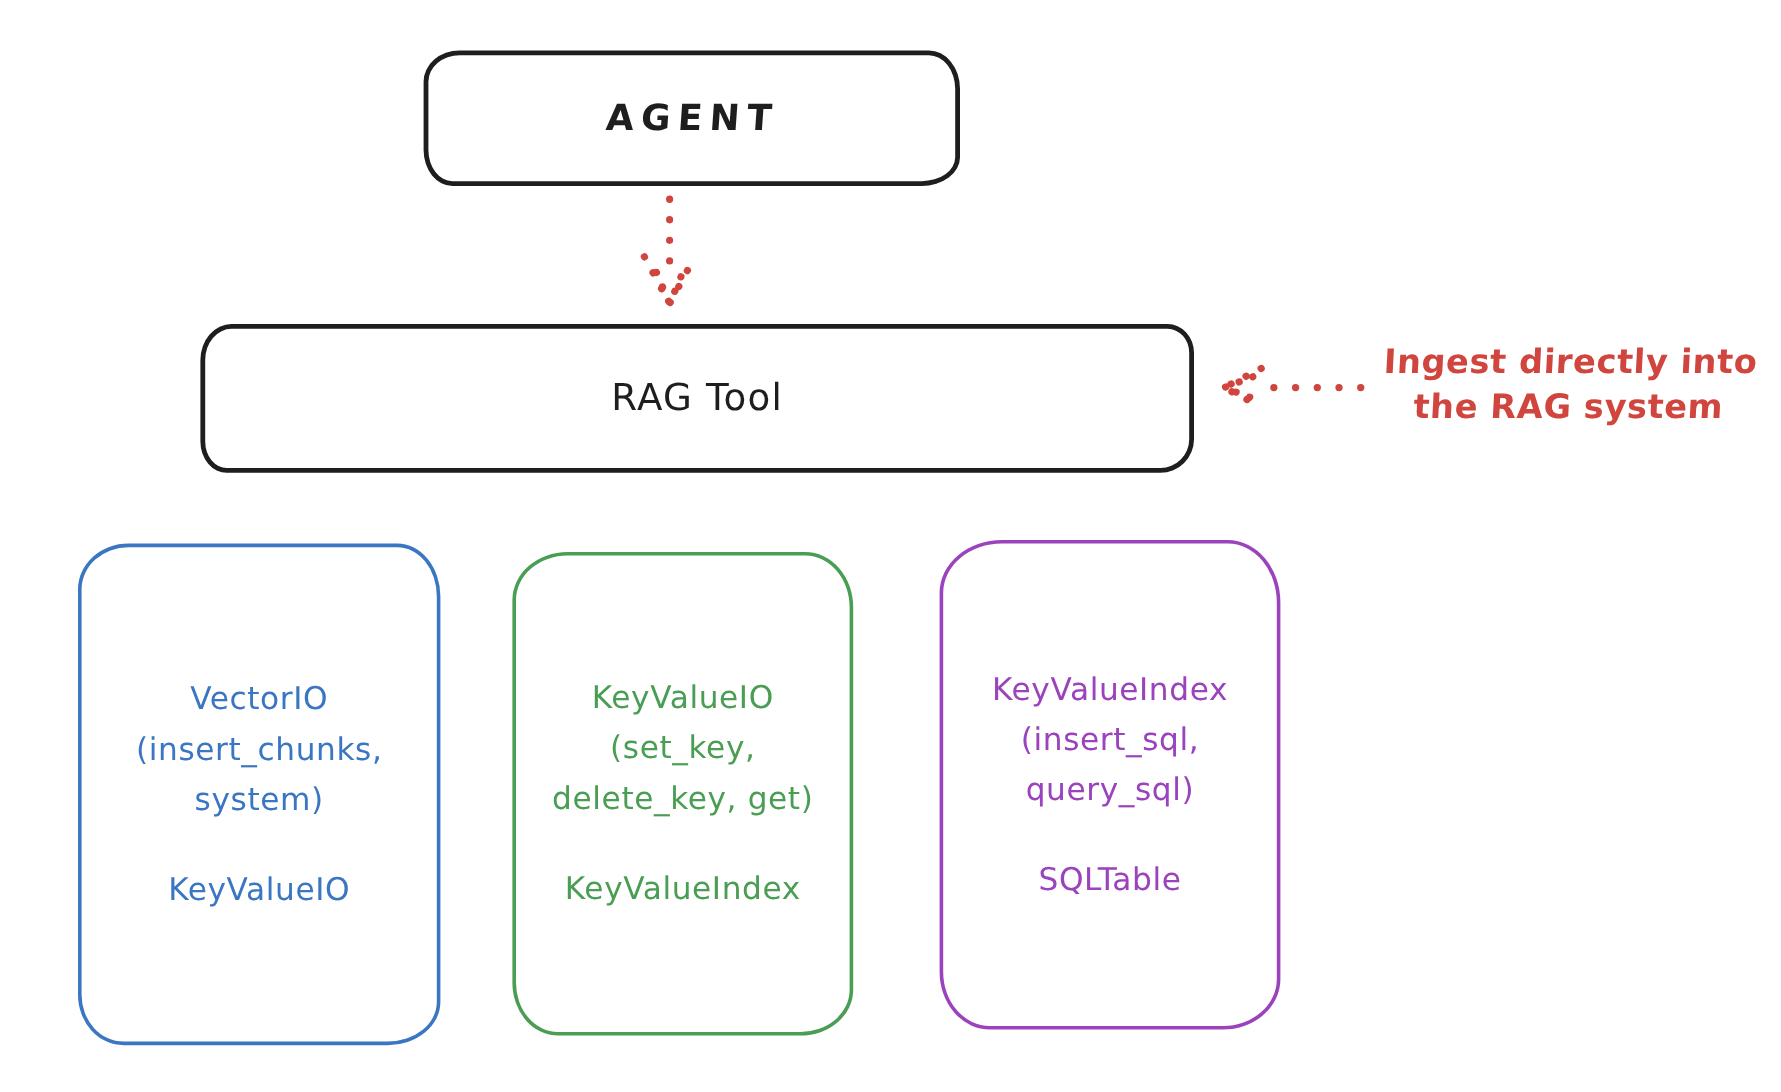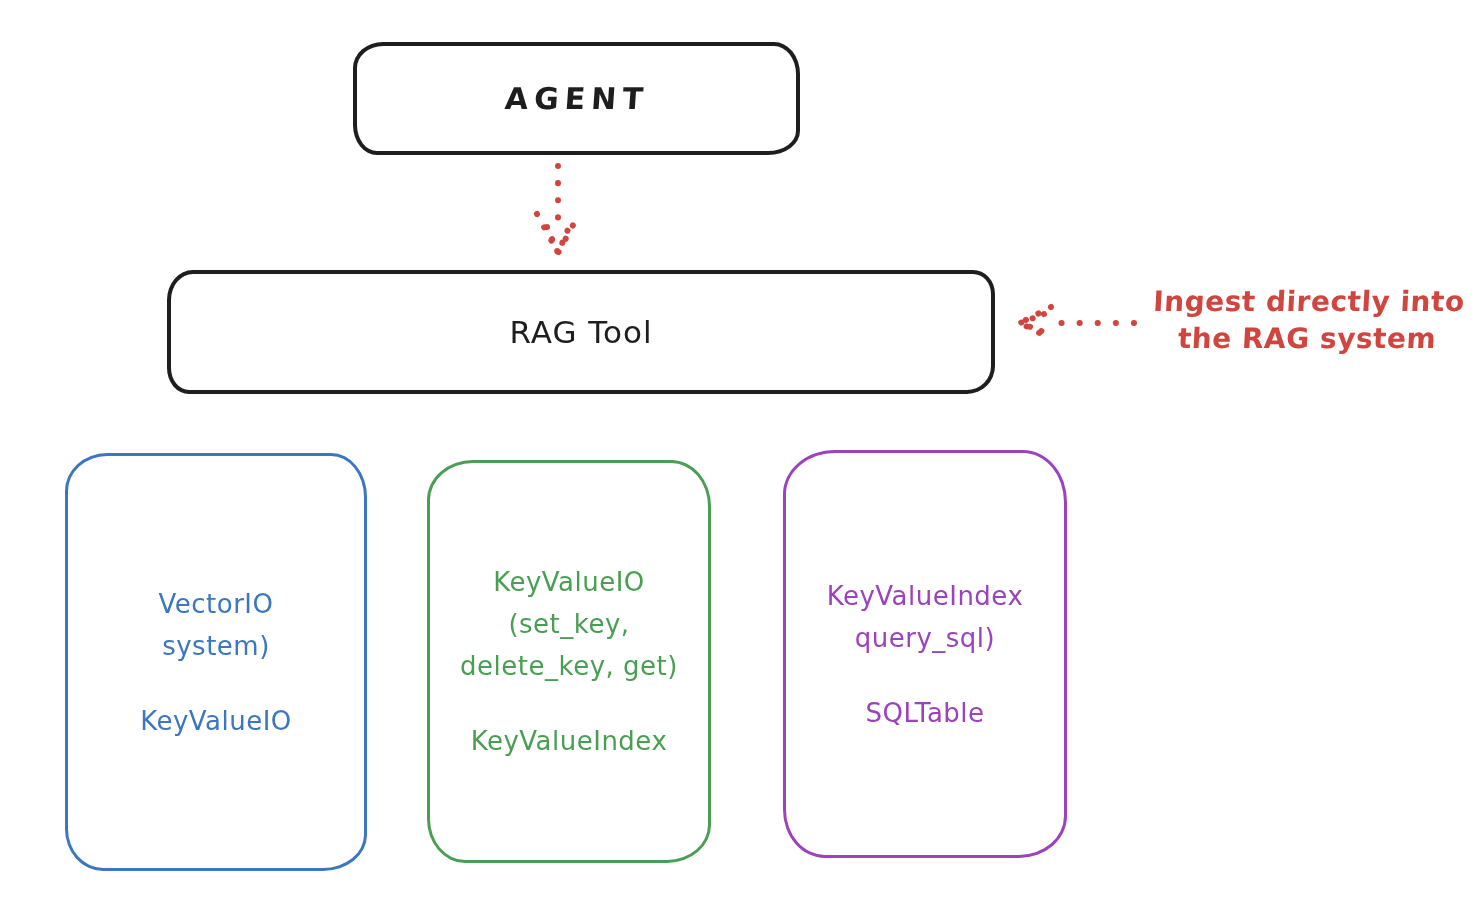--- a/index.html
+++ b/index.html
@@ -101,33 +101,35 @@
     </svg>
   </div>
 
   <div id="annotation" style="--accent: #d0453e;">
     <div>Ingest directly into</div>
     <div>the RAG system</div>
   </div>
 
   <div class="box io-box" id="vector-io-box" style="--accent: #3b76c2;">
     <div>VectorIO</div>
+    <div>(insert_chunks,</div>
     <div>system)</div>
     <div class="io-spacer"></div>
     <div>KeyValueIO</div>
   </div>
 
   <div class="box io-box" id="keyvalue-io-box" style="--accent: #4a9e53;">
     <div>KeyValueIO</div>
     <div>(set_key,</div>
     <div>delete_key, get)</div>
     <div class="io-spacer"></div>
     <div>KeyValueIndex</div>
   </div>
 
   <div class="box io-box" id="relational-io-box" style="--accent: #9b42bd;">
     <div>KeyValueIndex</div>
+    <div>(insert_sql,</div>
     <div>query_sql)</div>
     <div class="io-spacer"></div>
     <div>SQLTable</div>
   </div>
 
 </div>
 
 </body></html>

